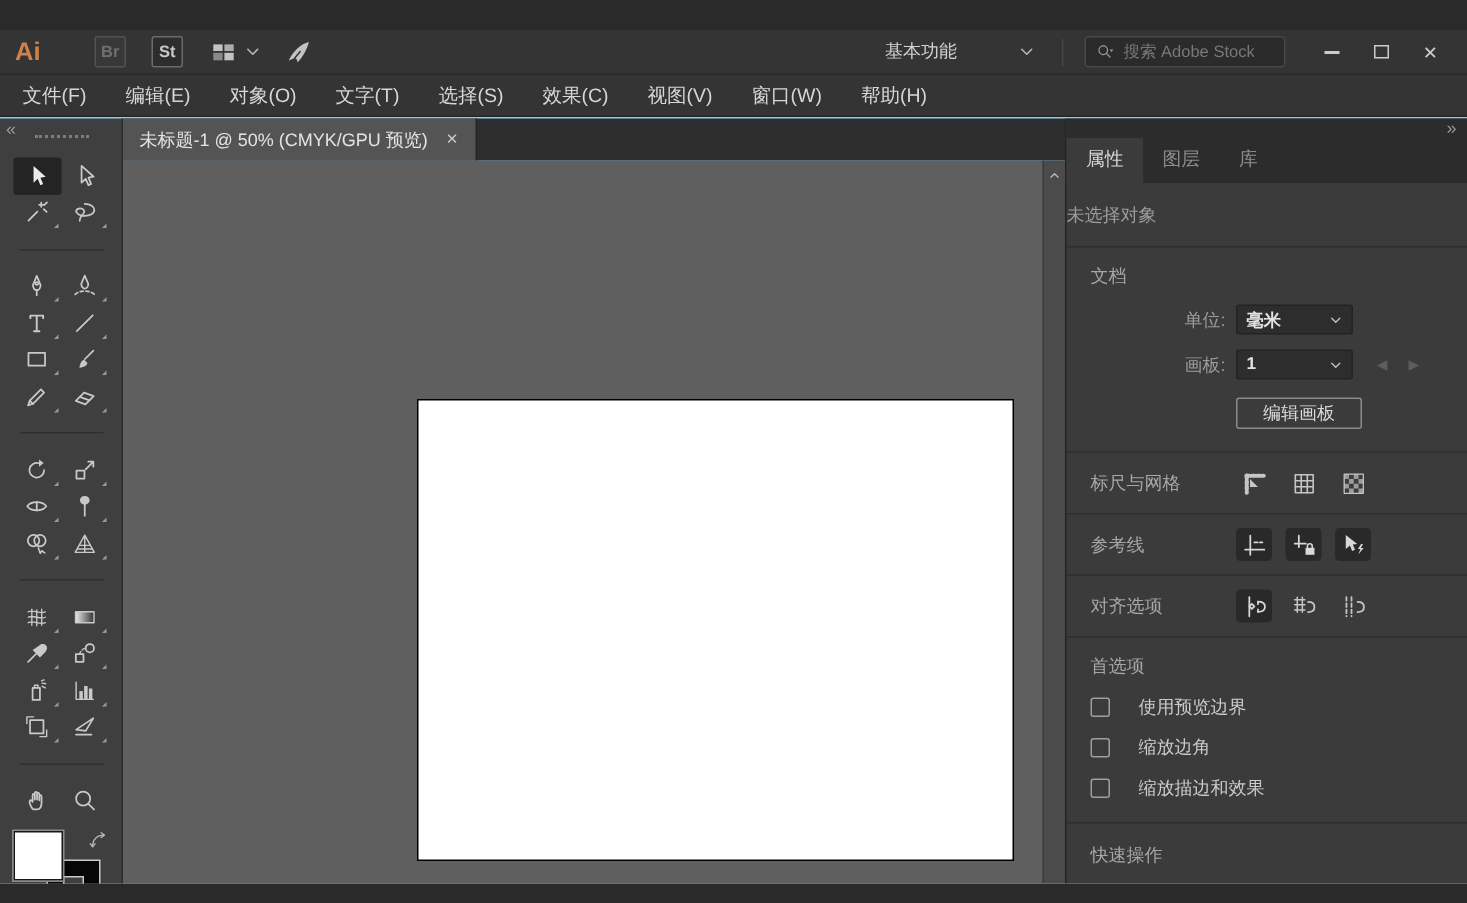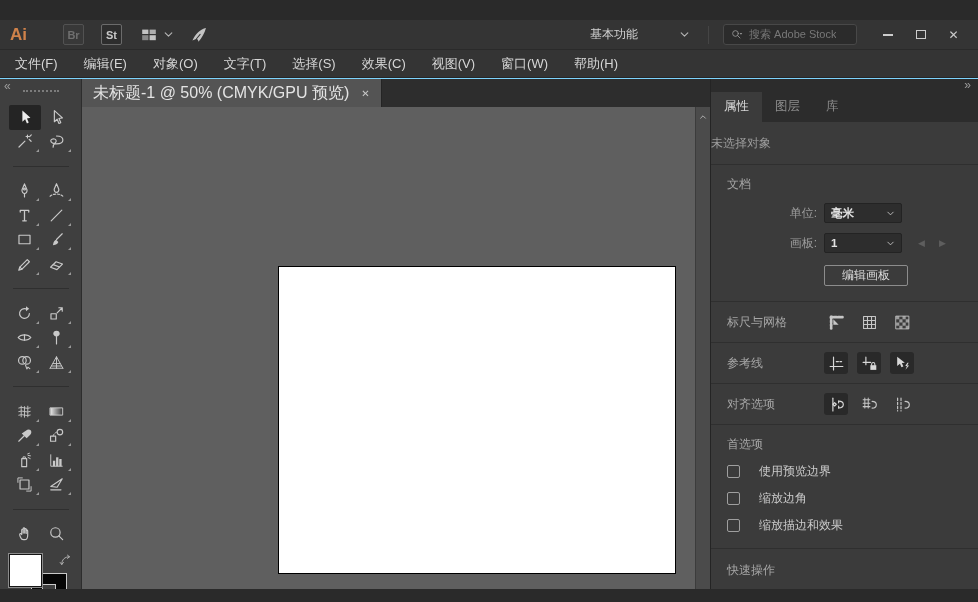--- a/index.html
+++ b/index.html
@@ -66,21 +66,21 @@
   .swap-icon { position:absolute; right:9px; top:2px; width:13px; height:13px; color:#b9b9b9; }
   .mini-swatches { position:absolute; left:5px; bottom:-2px; width:16px; height:14px; }
   .mini-fill { position:absolute; left:0; top:0; width:8px; height:8px; background:#fff; border:1px solid #111; }
   .mini-stroke { position:absolute; left:5px; top:4px; width:9px; height:9px; border:3px solid #060606; outline:1px solid #bbb; }
 
   
   .main { flex:1; display:flex; flex-direction:column; min-width:0; }
   .tabbar { height:28px; background:#2d2d2d; display:flex; flex:none; }
   .doc-tab { background:#545454; display:flex; align-items:center; padding:0 11px; gap:12px;
              border-right:1px solid #242424; }
-  .doc-tab-title { font-size:16px; color:#e4e4e4; white-space:nowrap; }
+  .doc-tab-title { font-size:12px; color:#e4e4e4; white-space:nowrap; }
   .doc-tab-close { font-size:10px; color:#c9c9c9; }
   .canvas { flex:1; position:relative; background:#5f5f5f; overflow:hidden; }
   .artboard { position:absolute; left:196px; top:159px; width:398px; height:308px;
               background:#ffffff; border:1px solid #000000; }
   .vscroll { position:absolute; top:0; right:0; bottom:0; width:15px; background:#4b4b4b;
              border-left:1px solid #3c3c3c; display:flex; justify-content:center; }
   .vscroll-up { margin-top:6px; width:8px; height:8px; color:#b9b9b9; }
   .vscroll-up svg { width:8px; height:8px; }
 
   

